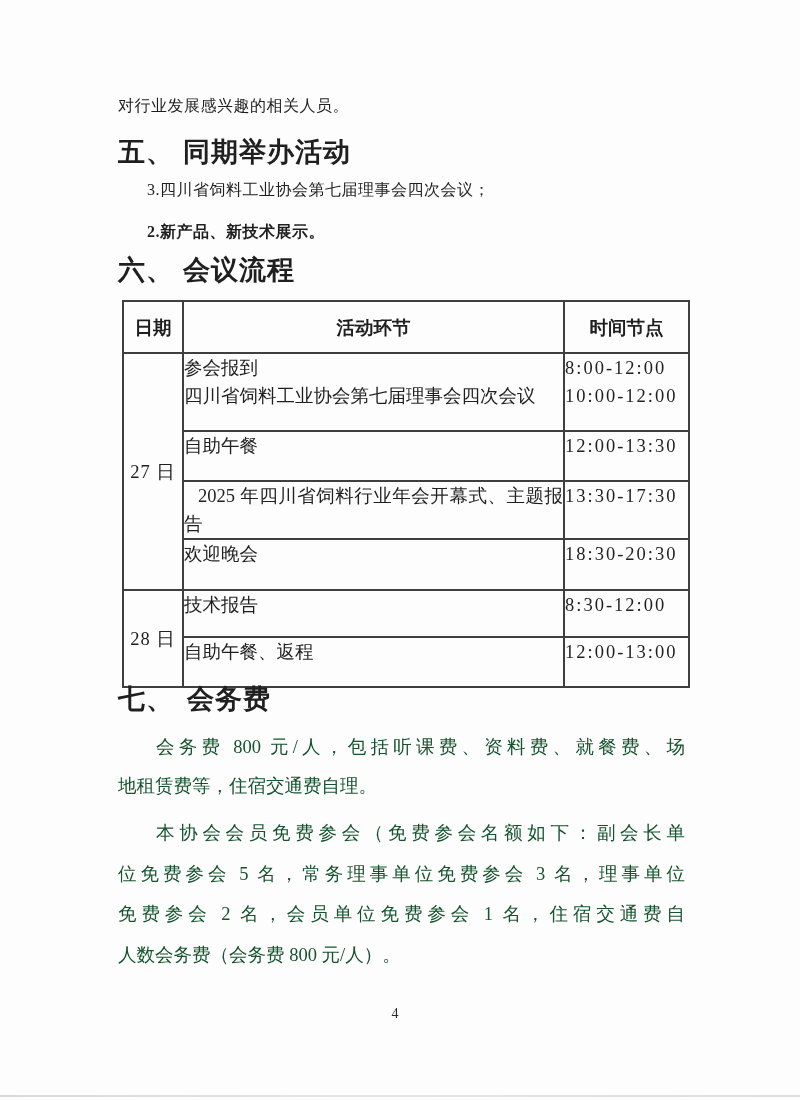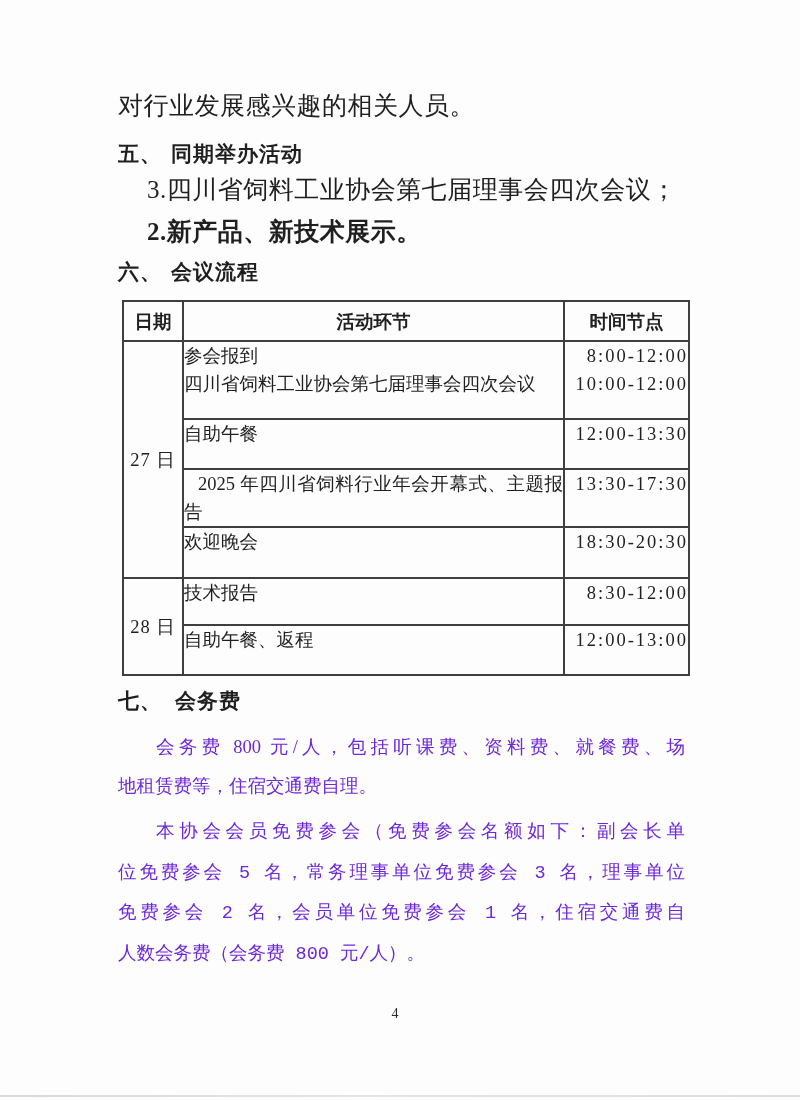--- a/index.html
+++ b/index.html
@@ -6,43 +6,43 @@
   .page{
     position:relative;
     width:800px;height:1100px;
     background:#fdfdfd;
     font-family:"Liberation Serif","DejaVu Serif",serif;
     color:#1f1f1f;
     overflow:hidden;
   }
   .abs{position:absolute;}
   .body-line{
-    font-size:25px;
+    font-size:16px;
     line-height:28px;
     letter-spacing:0.5px;
     white-space:nowrap;
   }
   .heading{
-    font-size:21px;
+    font-size:27px;
     font-weight:700;
     line-height:28px;
     letter-spacing:1px;
     white-space:nowrap;
-    font-family:Liberation Sans, sans-serif;
+    font-family:Liberation Mono, monospace;
     text-align:center;
   }
   .heading .num{margin-right:9px;}
   .heading.h7 .num{margin-right:13px;}
   .para{left:118px;width:567px;}
   .para .pline{
     font-size:18.5px;
-    color:#6d28d9;
+    color:#14532d;
   }
   .para.p1 .pline{line-height:39px;height:39px;}
-  .para.p2 .pline{line-height:40.5px;height:40.5px;font-family:Liberation Mono, monospace;}
+  .para.p2 .pline{line-height:40.5px;height:40.5px;}
   .pline.justify{text-align:justify;text-align-last:justify;}
   .pline.indent{text-indent:38px;}
   
   table.sched{
     position:absolute;
     left:122px;top:300px;
     width:566px;
     border-collapse:collapse;
     table-layout:fixed;
   }
@@ -65,21 +65,21 @@
   }
   td.actcell{
     vertical-align:top;
     text-align:left;
     padding:8px 8px 0 10px;
   }
   td.actcell .cline{line-height:28px;}
   td.actcell .cline.justify{text-align:justify;text-align-last:justify;margin-left:14px;}
   td.timecell{
     vertical-align:top;
-    text-align:right;
+    text-align:left;
     padding-top:8px;
     font-size:18px;
     letter-spacing:2px;
   }
   td.timecell .cline{line-height:28px;white-space:nowrap;}
   .pagenum{
     left:0;top:1006px;width:790px;
     text-align:center;
     font-size:14px;
     color:#2a2a2a;
@@ -107,21 +107,21 @@
     <span class="num">六、</span><span>会议流程</span>
   </div>
 
   <table class="sched">
     <colgroup>
         <col style="width:60px">
         <col style="width:381px">
         <col style="width:125px">
       </colgroup>
     <tbody>
-        <tr style="height:40px">
+        <tr style="height:52px">
       <th>日期</th>
       <th>活动环节</th>
       <th>时间节点</th>
     </tr>
 
     <tr style="height:78px">
       <td class="datecell" rowspan="4">27 日</td>
       <td class="actcell">
         <div class="cline">参会报到</div>
         <div class="cline">四川省饲料工业协会第七届理事会四次会议</div>

